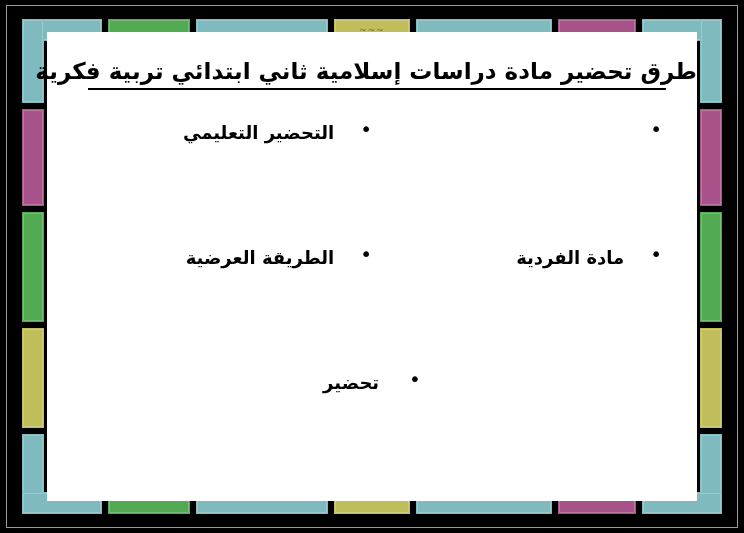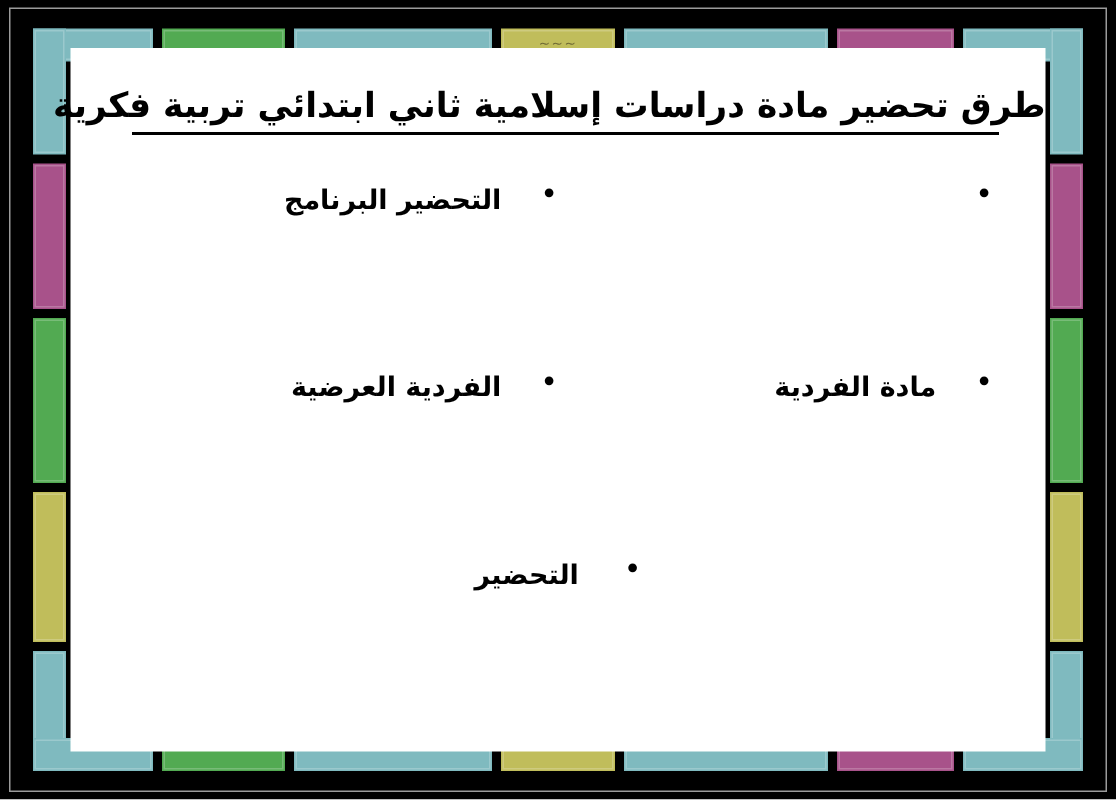--- a/index.html
+++ b/index.html
@@ -204,39 +204,39 @@
       <div class="title-rule"></div>
 
       <div class="bullet-rows">
 
         <div class="bullet-row">
           <div class="bullet-item">
             <span class="bullet-dot">•</span>
           </div>
           <div class="bullet-item">
             <span class="bullet-dot">•</span>
-            <span class="bullet-label">التحضير البرنامج</span>
+            <span class="bullet-label">التحضير التعليمي</span>
           </div>
         </div>
 
         <div class="bullet-row">
           <div class="bullet-item">
             <span class="bullet-dot">•</span>
             <span class="bullet-label">مادة الفردية</span>
           </div>
           <div class="bullet-item">
             <span class="bullet-dot">•</span>
-            <span class="bullet-label">الفردية العرضية</span>
+            <span class="bullet-label">الطريقة العرضية</span>
           </div>
         </div>
 
         <div class="bullet-row single">
           <div class="bullet-item">
             <span class="bullet-dot">•</span>
-            <span class="bullet-label">التحضير</span>
+            <span class="bullet-label">تحضير</span>
           </div>
         </div>
 
       </div>
     </div>
   </div>
 
 </div>
 
 </body></html>

